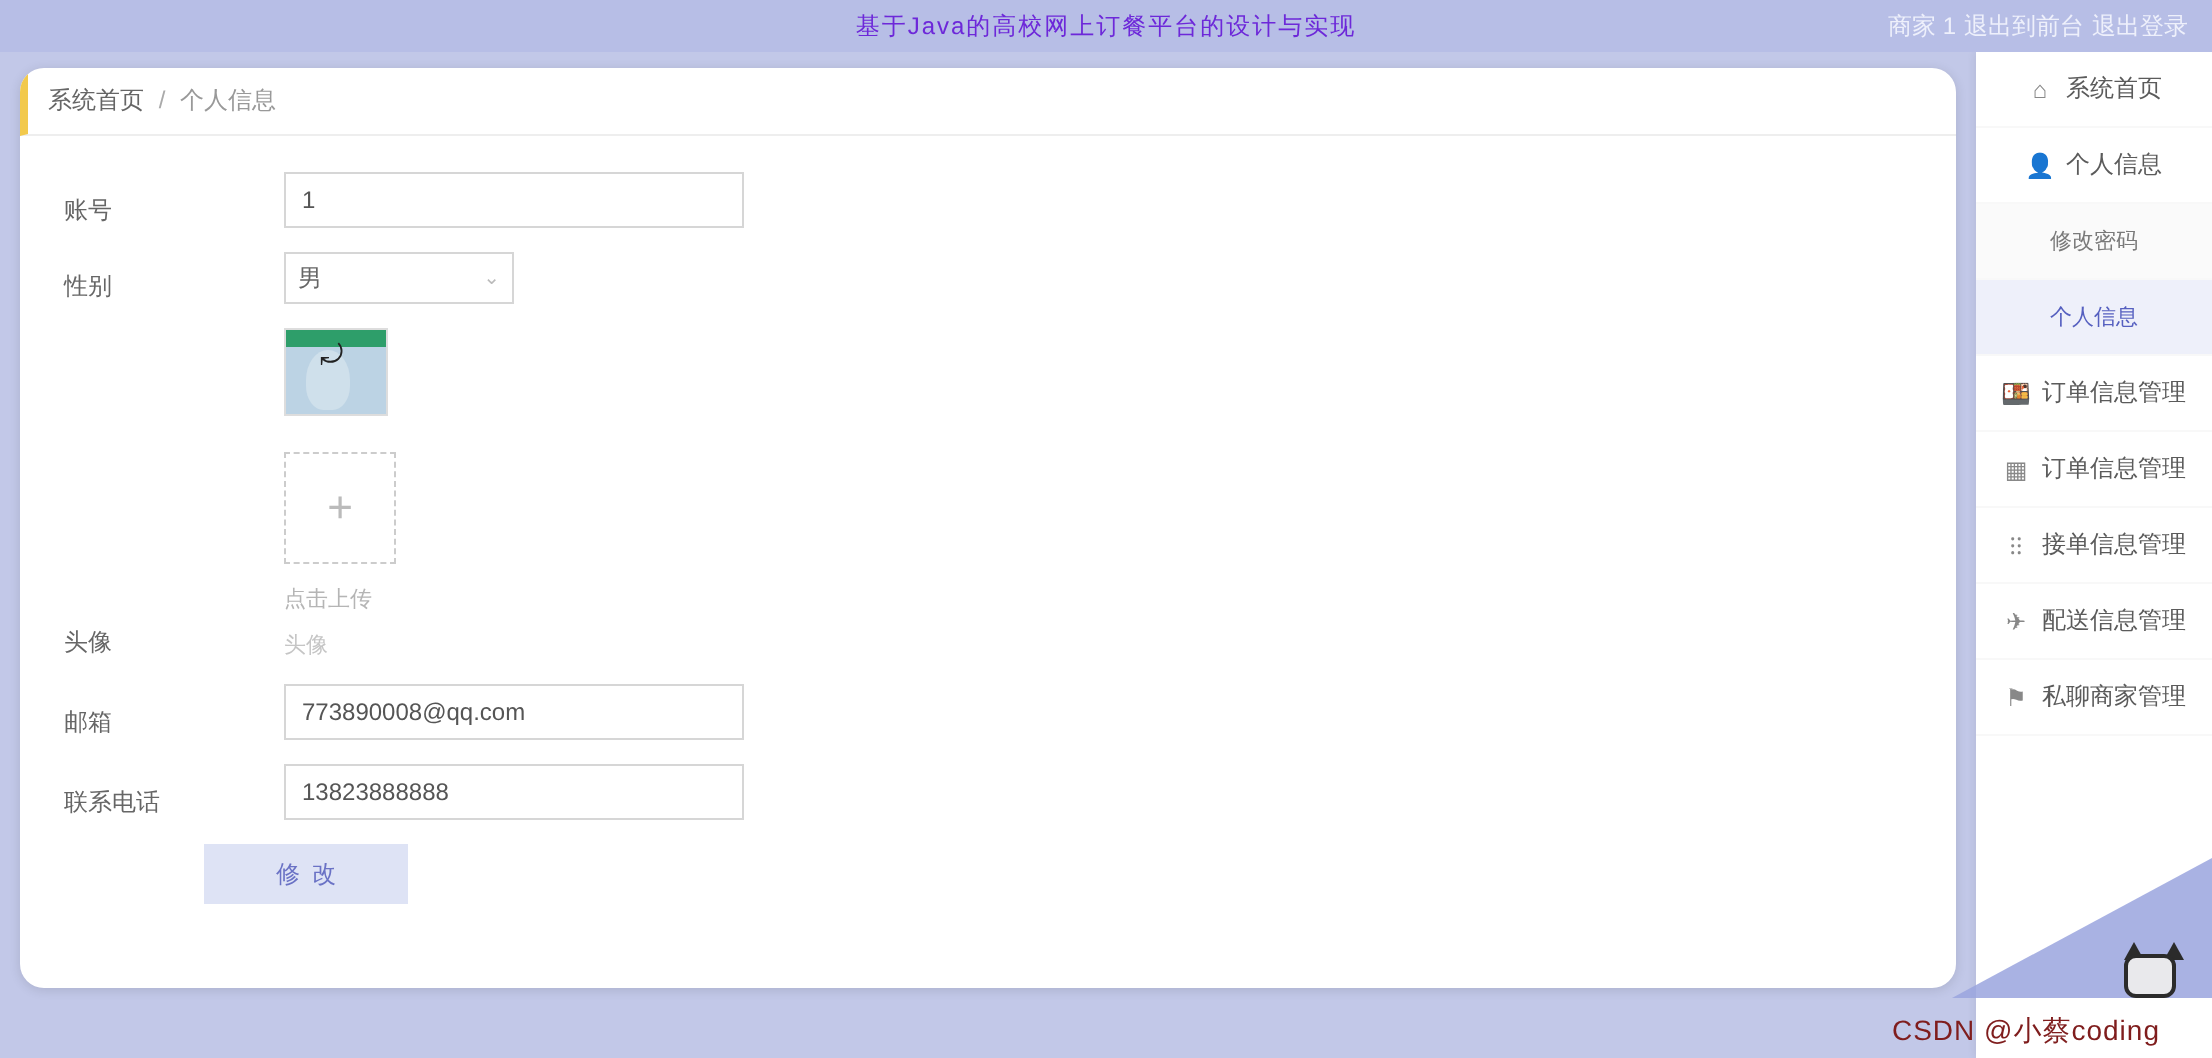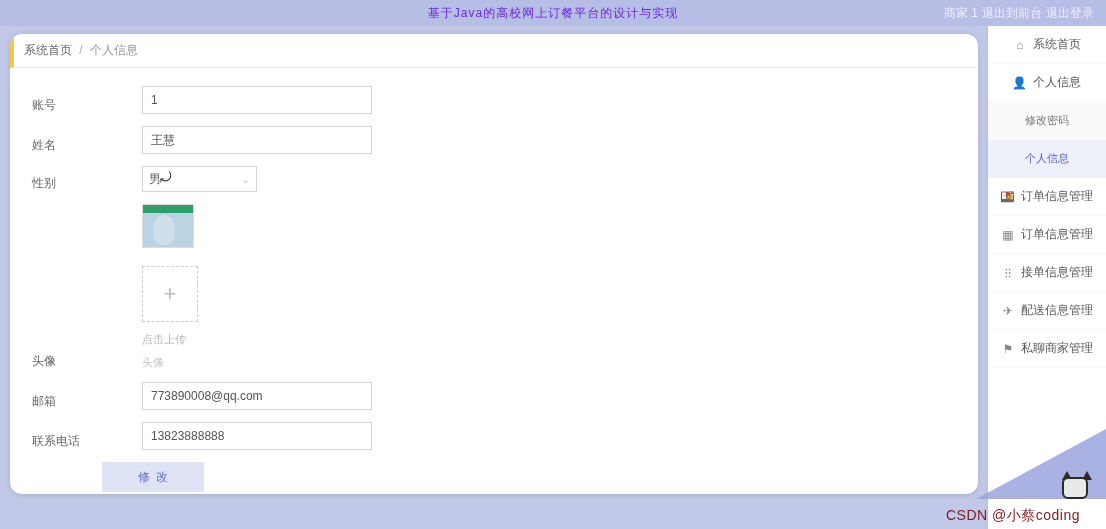--- a/index.html
+++ b/index.html
@@ -246,24 +246,20 @@
         <span class="current">个人信息</span>
       </div>
 
       <div class="form">
 
         <div class="row">
           <div class="label">账号</div>
           <input class="input-text" value="1" style="">
         </div>
 
-        <div class="row">
-          <div class="label">姓名</div>
-          <input class="input-text" value="王慧" style="">
-        </div>
 
         <div class="row">
           <div class="label">性别</div>
           <div class="select">
             <span>男</span>
             <span class="chev">⌄</span>
           </div>
         </div>
 
         <div class="row">

